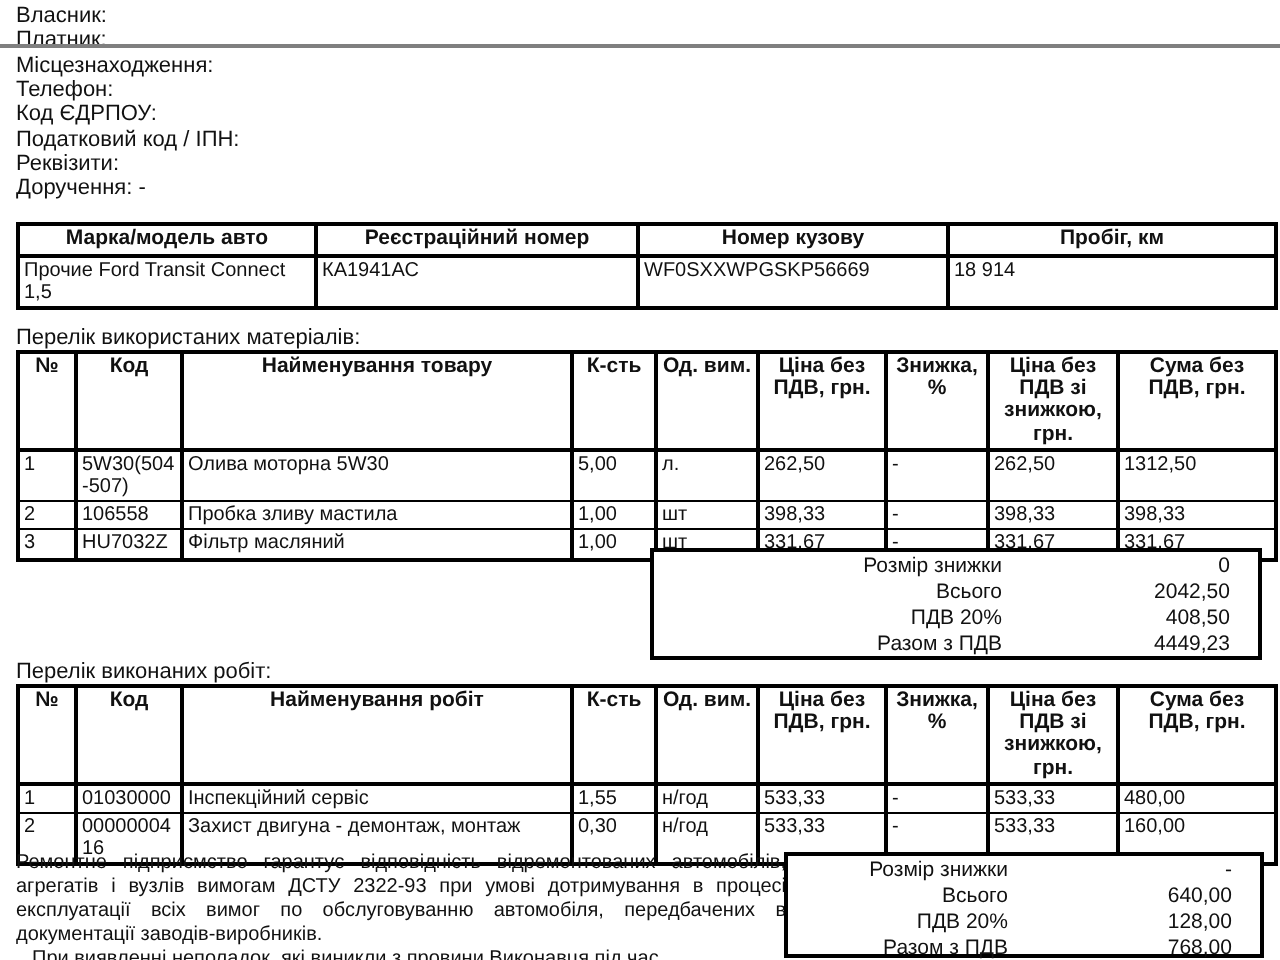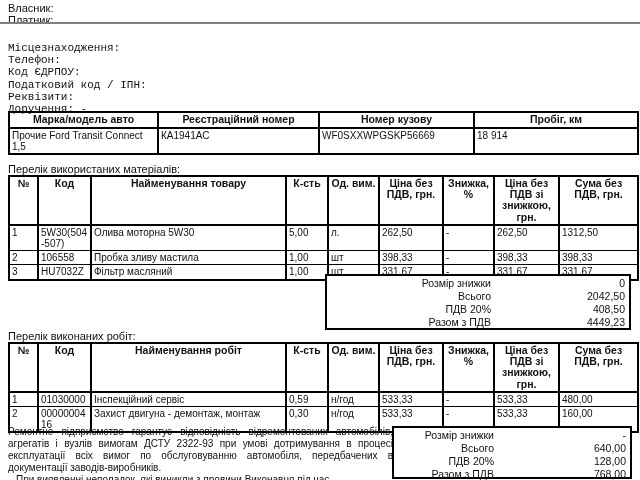--- a/index.html
+++ b/index.html
@@ -34,21 +34,21 @@
   .mat-table th { height:44px; }
   .mat-table td { height:12px; }
   .ba { word-break:break-all; }
   .c-code { overflow-wrap:anywhere; }
   .section-title { left:8px; font-size:11px; }
 
   .sumbox {
     border:2px solid #000; font-size:10.5px; line-height:13px;
     padding-top:1px; background:#fff;
   }
-  .srow { display:flex; padding:0 4px; }
+  .srow { display:flex; padding:0 14px; }
   .slabel { text-align:right; }
   .svalue { flex:1; text-align:right; }
   .sum1 { left:325px; top:274px; width:306px; height:56px; }
   .sum1 .slabel { width:160px; }
   .sum2 { left:392px; top:426px; width:240px; height:53px; }
   .sum2 .slabel { width:96px; }
 
   .footer-text {
     left:8px; top:426px; width:385px;
     font-size:10px; line-height:12.1px; text-align:justify;
@@ -61,21 +61,21 @@
 
 <div class="page">
 
   <div class="abs info-block" style="top:2px;">
     <div>Власник:</div>
     <div>Платник:</div>
   </div>
 
   <div class="abs rule"></div>
 
-  <div class="abs info-block" style="top:42px;font-family:Liberation Mono, monospace;">
+  <div class="abs info-block" style="top:27px;">
     <div>Місцезнаходження:</div>
     <div>Телефон:</div>
     <div>Код ЄДРПОУ:</div>
     <div>Податковий код / ІПН:</div>
     <div>Реквізити:</div>
     <div>Доручення: -</div>
   </div>
 
   <table class="abs grid veh-table" style="left:8px; top:111px;">
     <colgroup>
@@ -210,21 +210,21 @@
         <th>Знижка, %</th>
         <th>Ціна без ПДВ зі знижкою, грн.</th>
         <th>Сума без ПДВ, грн.</th>
       </tr>
     </thead>
     <tbody>
       <tr>
         <td>1</td>
         <td class="c-code">01030000</td>
         <td>Інспекційний сервіс</td>
-        <td>0,59</td>
+        <td>1,55</td>
         <td>н/год</td>
         <td>533,33</td>
         <td>-</td>
         <td>533,33</td>
         <td>480,00</td>
       </tr>
       <tr>
         <td>2</td>
         <td class="c-code ba">0000000416</td>
         <td>Захист двигуна - демонтаж, монтаж</td>

